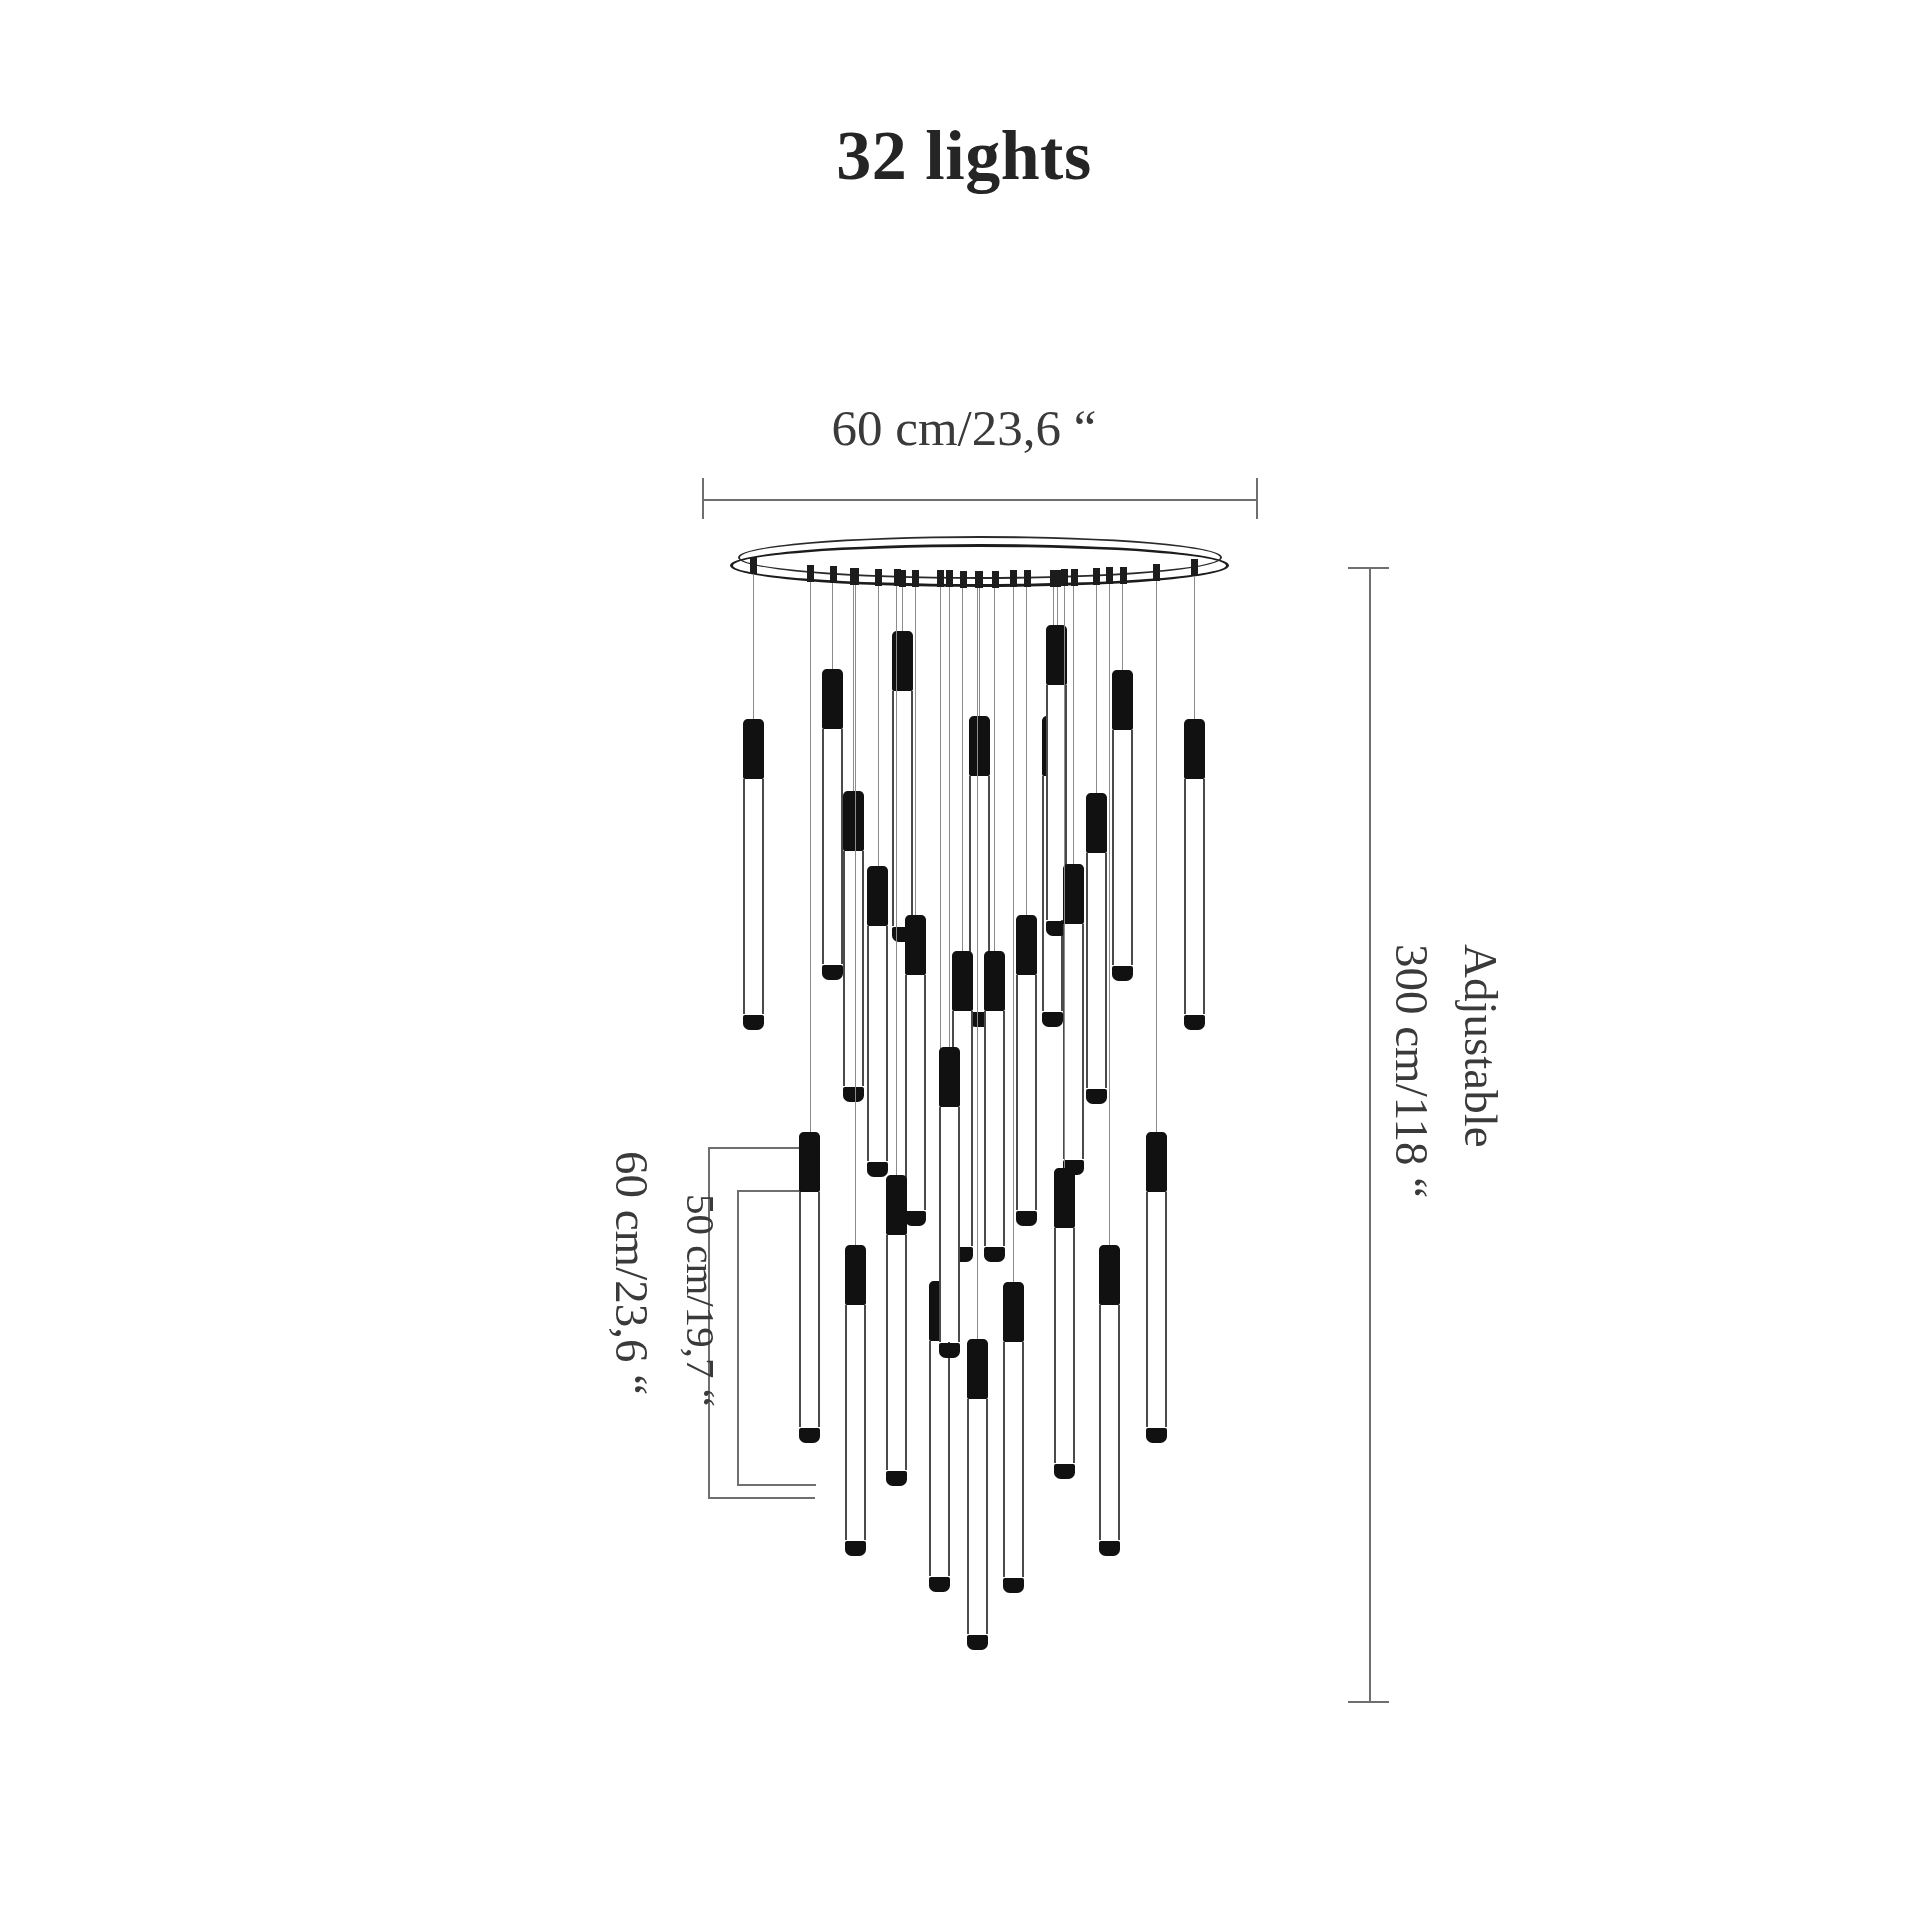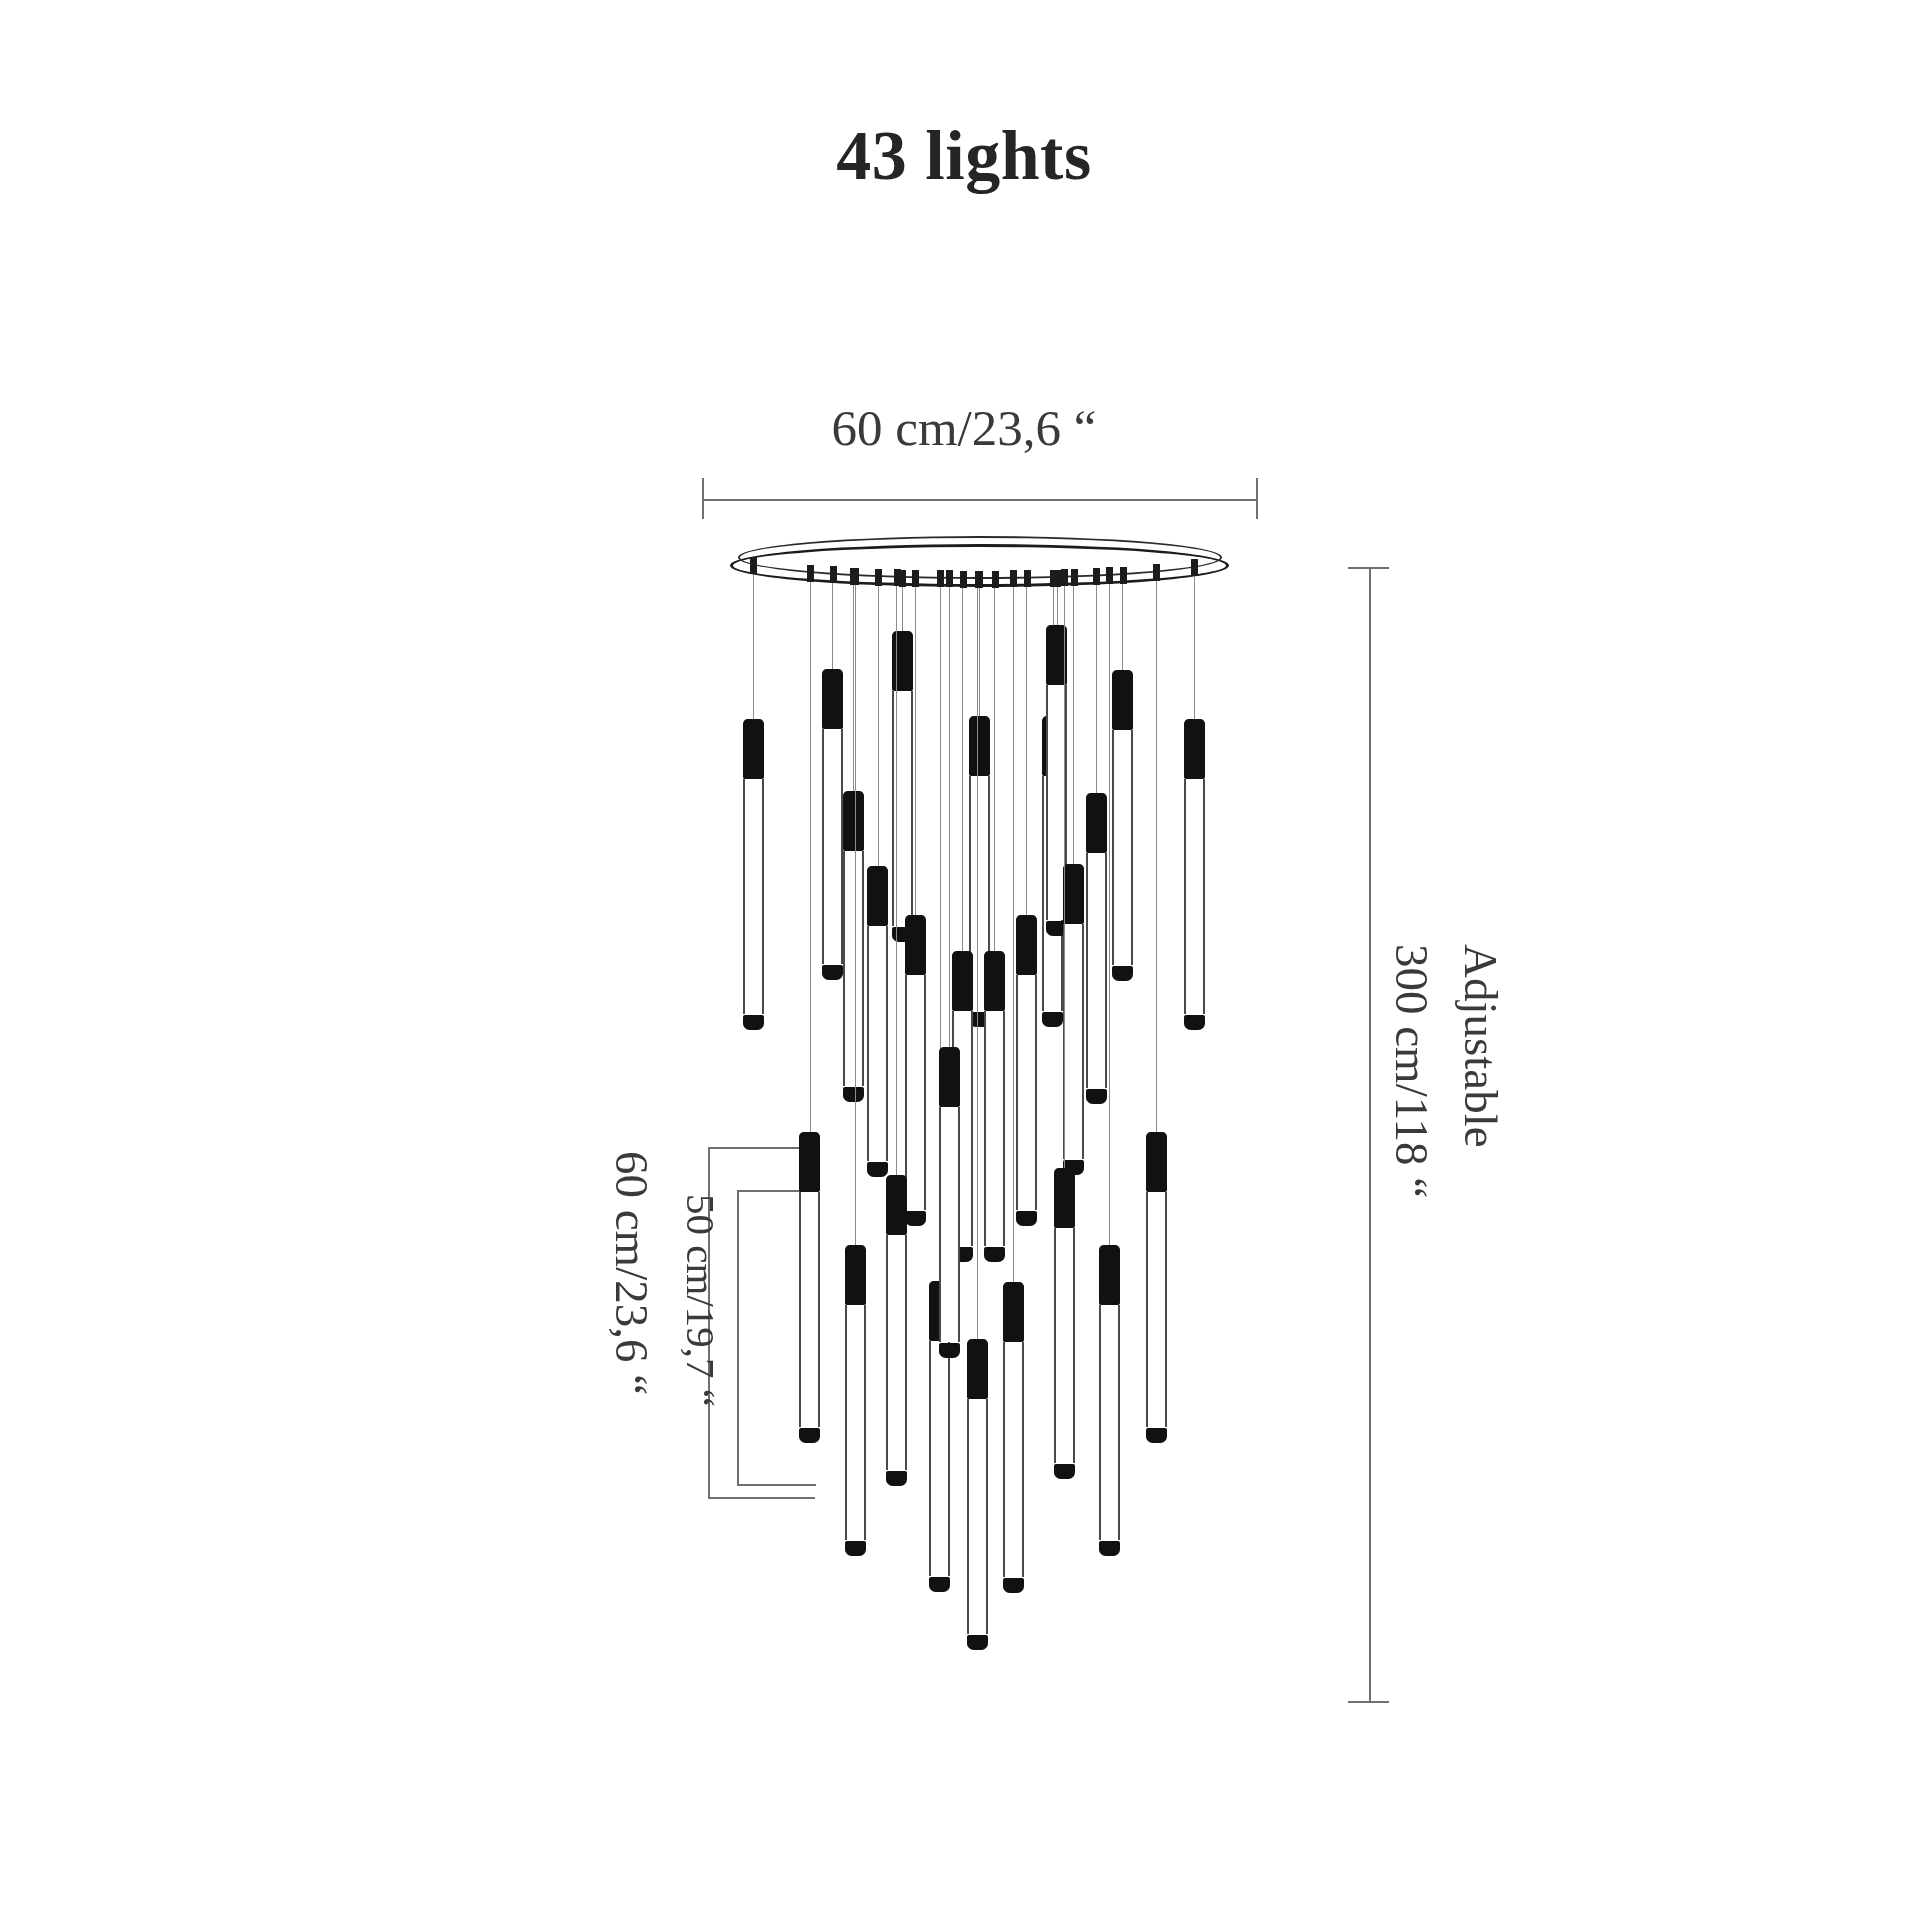--- a/index.html
+++ b/index.html
@@ -67,21 +67,21 @@
     left:7.5px;top:-8.5px;width:calc(100% - 15px);height:100%;
     border-width:2.8px;border-color:#2a2a2a;background:transparent;
   }
   .stub{position:absolute;width:6.6px;background:#141414;}
 </style>
 </head>
 <body>
 
 <div id="stage">
 
-  <div id="title">43 lights</div>
+  <div id="title">32 lights</div>
 
   <div>
     <div class="dim-label" style="left:0;top:399px;width:1928px;text-align:center;font-size:51px;">60 cm/23,6 “</div>
     <div class="dim-line-h" style="left:702px;top:499px;width:556px;"></div>
     <div class="tick-v" style="left:702px;top:478px;height:41px;"></div>
     <div class="tick-v" style="left:1256px;top:478px;height:41px;"></div>
   </div>
 
   <div>
     <div class="dim-line-v" style="left:1369px;top:567px;height:1134px;"></div>

